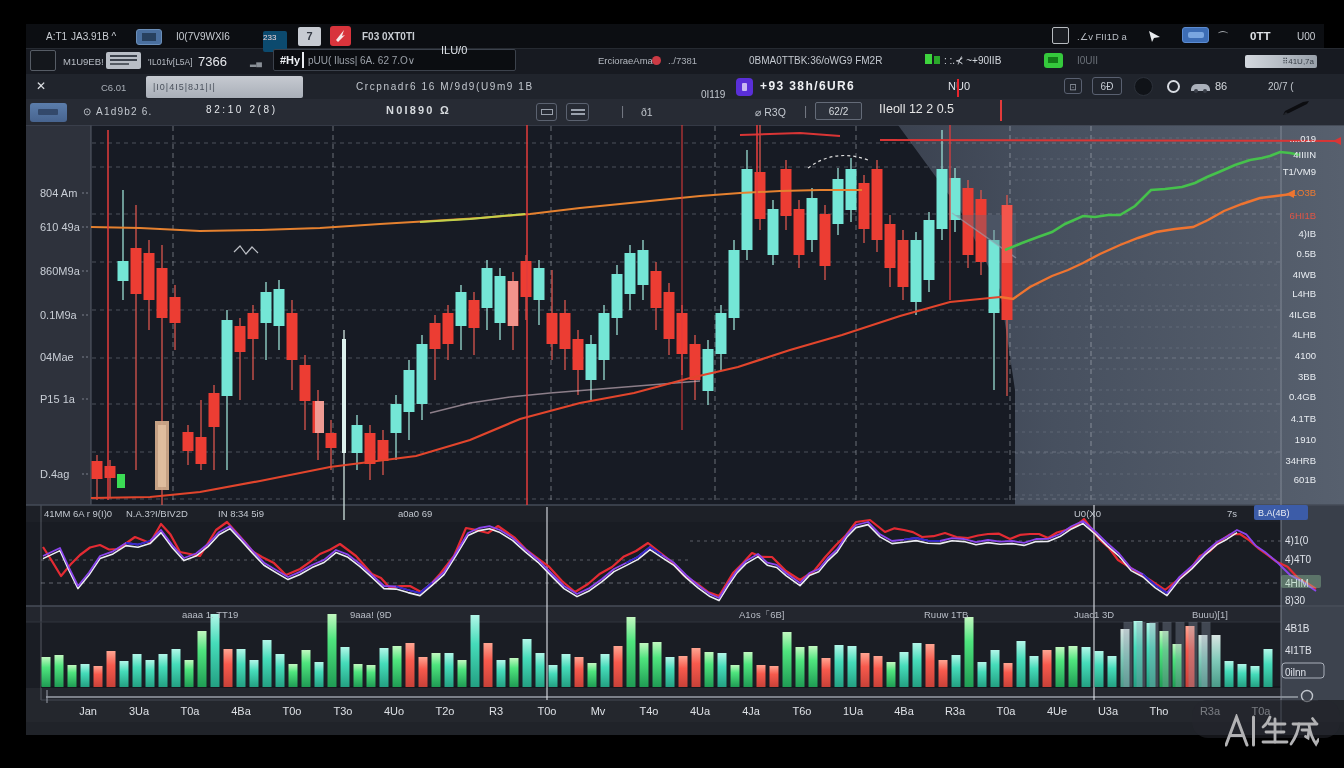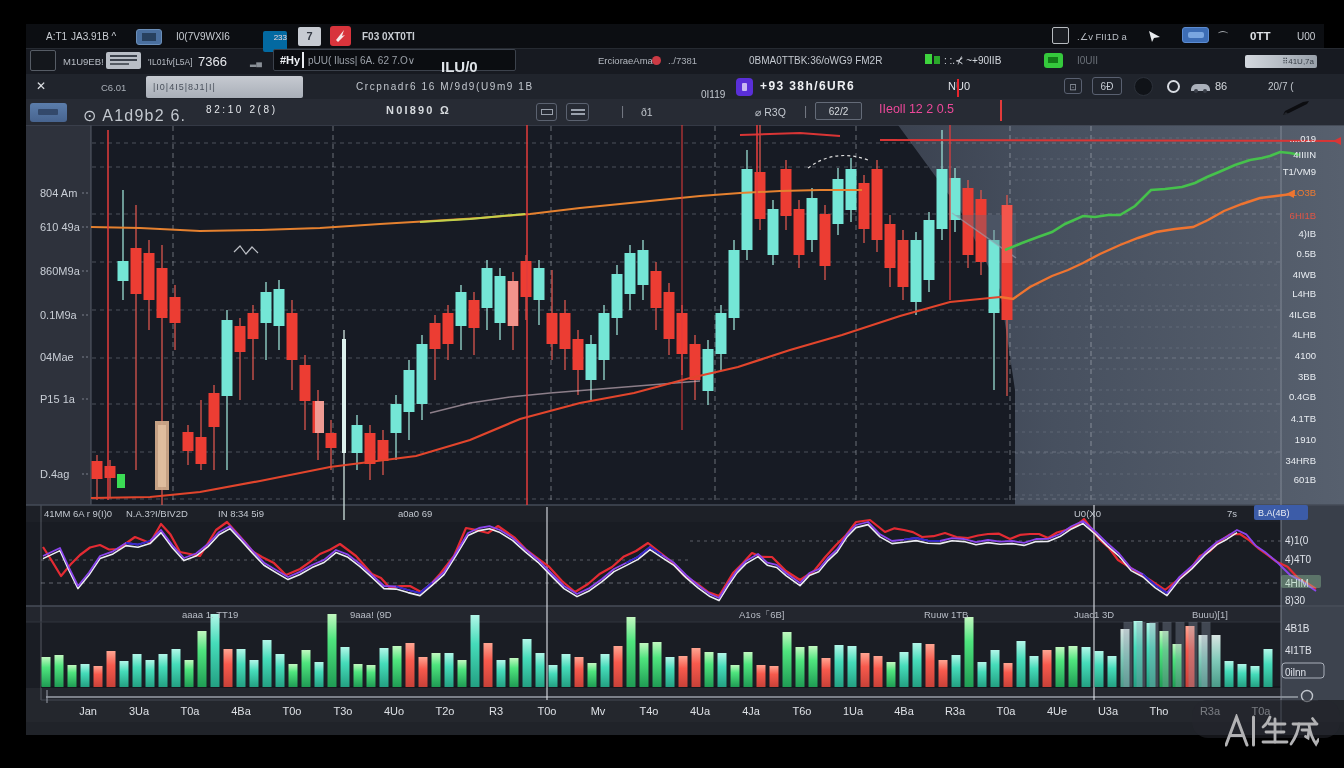--- a/index.html
+++ b/index.html
@@ -8,21 +8,21 @@
 <div class="a" style="left:26px;top:24px;width:1298px;height:24px;background:#0c0e12"></div>
 <div class="a" style="left:26px;top:48px;width:1318px;height:26px;background:#171a21;border-top:1px solid #262a31"></div>
 <div class="a" style="left:26px;top:74px;width:1318px;height:25px;background:#20242c"></div>
 <div class="a" style="left:26px;top:99px;width:1318px;height:26px;background:#272b34"></div>
 <div class="t" style="left:46px;top:31px;font-size:10px;color:#c9cdd3;font-weight:normal;">A:T1</div>
 <div class="t" style="left:71px;top:31px;font-size:10px;color:#c9cdd3;font-weight:normal;">JA3.91B ^</div>
 <div class="a" style="left:136px;top:29px;width:26px;height:16px;background:#4a6f9e;border-radius:3px;border:1px solid #6b8fb9">
     <div style="margin:3px 5px;width:14px;height:8px;background:#28415f"></div>
   </div>
 <div class="t" style="left:176px;top:31px;font-size:10px;color:#c9cdd3;font-weight:normal;">I0(7V9WXI6</div>
-<div class="a" style="left:263px;top:31px;width:24px;height:21px;background:#0369a1;border-radius:2px;color:#f2d7d9;font-size:8px;text-align:right;line-height:13px">233</div>
+<div class="a" style="left:263px;top:31px;width:24px;height:21px;background:#0c4a6e;border-radius:2px;color:#f2d7d9;font-size:8px;text-align:left;line-height:13px">233</div>
 <div class="a" style="left:298px;top:27px;width:23px;height:19px;background:#c7cbd2;border-radius:2px;color:#343a44;font-size:11px;text-align:center;line-height:19px;font-weight:bold">7</div>
 <div class="a" style="left:330px;top:26px;width:21px;height:20px;background:#d8343c;border-radius:3px"><svg width="21" height="20">
       <path d="M6 14 L14 4 L12 10 L15 9 L8 16 Z" fill="#f5e9e9"></path>
     </svg></div>
 <div class="t" style="left:362px;top:31px;font-size:10px;color:#c9cdd3;font-weight:bold;">F03 0XT0TI</div>
 <div class="a" style="left:1052px;top:27px;width:17px;height:17px;border:1.5px solid #b8bcc0;border-radius:2px;background:#1a1d22"></div>
 <div class="t" style="left:1077px;top:31px;font-size:9.5px;color:#b9bec5;font-weight:normal;">.∠v FII1D a</div>
 <div class="a" style="left:1147px;top:29px"><svg width="16" height="15">
       <path d="M2 2 L13 8 L7 9 L5 13 Z" fill="#e8ebee"></path>
     </svg></div>
@@ -39,21 +39,21 @@
     <div style="height:2px;background:#3c424c;margin-bottom:2px"></div>
     <div style="height:2px;background:#565c64;width:70%"></div>
   </div>
 <div class="t" style="left:148px;top:57px;font-size:8.5px;color:#b8bdc5;font-weight:normal;text-align:right;">'IL01fv[L5A]</div>
 <div class="t" style="left:198px;top:54px;font-size:13px;color:#e6e8ec;font-weight:normal;">7366</div>
 <div class="t" style="left:250px;top:58px;font-size:8px;color:#8a9097;font-weight:normal;">▂▄</div>
 <div class="a" style="left:273px;top:49px;width:243px;height:22px;background:#0b0d11;border:1px solid #3c424c;border-radius:2px"></div>
 <div class="t" style="left:280px;top:54px;font-size:11px;color:#eef1f4;font-weight:bold;">#Hy</div>
 <div class="a" style="left:302px;top:52px;width:2px;height:16px;background:#e8ebef"></div>
 <div class="t" style="left:308px;top:55px;font-size:10px;color:#9aa0a8;font-weight:normal;">pUU( Iluss| 6A. 62 7.O∨</div>
-<div class="t" style="left:441px;top:58px;font-size:15px;color:#dfe3e8;font-weight:bold;">ILU/0</div>
+<div class="t" style="left:441px;top:44px;font-size:11px;color:#dfe3e8;font-weight:normal;">ILU/0</div>
 <div class="t" style="left:598px;top:55px;font-size:9.5px;color:#b4b9c0;font-weight:normal;">ErcioraeAma</div>
 <div class="a" style="left:652px;top:56px;width:9px;height:9px;background:#cc3a44;border-radius:50%"></div>
 <div class="t" style="left:668px;top:55px;font-size:9.5px;color:#a9aeb6;font-weight:normal;">../7381</div>
 <div class="t" style="left:701px;top:55px;font-size:10px;color:#c3c8cf;font-weight:normal;margin-top:34px;">0I119</div>
 <div class="t" style="left:749px;top:55px;font-size:10px;color:#c3c8cf;font-weight:normal;">0BMA0TTBK:36/oWG9 FM2R</div>
 <div class="a" style="left:925px;top:54px;width:7px;height:10px;background:#3ed43e"></div>
 <div class="a" style="left:934px;top:56px;width:6px;height:8px;background:#2aa82a"></div>
 <div class="t" style="left:944px;top:55px;font-size:10px;color:#d4d8de;font-weight:normal;">: :.⊀ ~+90IIB</div>
 <div class="a" style="left:1044px;top:53px;width:19px;height:15px;background:#35c93c;border-radius:3px">
     <div style="margin:4px 4px;width:10px;height:6px;background:#137a18"></div>
@@ -77,35 +77,35 @@
 <div class="a" style="left:1189px;top:80px"><svg width="23" height="14">
       <path d="M2 9 Q3 4 8 4 L15 4 Q20 4 21 9 L21 11 L2 11 Z" fill="#aab0ba"></path>
       <circle cx="7" cy="11" r="2" fill="#3a3f48"></circle>
       <circle cx="16" cy="11" r="2" fill="#3a3f48"></circle>
     </svg></div>
 <div class="t" style="left:1215px;top:80px;font-size:11px;color:#d6dade;font-weight:normal;">86</div>
 <div class="t" style="left:1268px;top:81px;font-size:10px;color:#c3c8cf;font-weight:normal;">20/7 (</div>
 <div class="a" style="left:30px;top:103px;width:37px;height:19px;background:linear-gradient(180deg,#5b7dab,#47648f);border-radius:3px">
     <div style="margin:6px 8px;width:20px;height:6px;background:#33496b;border-radius:1px"></div>
   </div>
-<div class="t" style="left:83px;top:106px;font-size:16px;color:#c3c8cf;font-weight:normal;letter-spacing:1.2px">⊙ A1d9b2 6.</div>
+<div class="t" style="left:83px;top:106px;font-size:10px;color:#c3c8cf;font-weight:normal;letter-spacing:1.2px">⊙ A1d9b2 6.</div>
 <div class="t" style="left:206px;top:104px;font-size:10px;color:#e4e7eb;font-weight:normal;letter-spacing:2.6px">82:10 2(8)</div>
 <div class="t" style="left:386px;top:104px;font-size:11px;color:#d6dade;font-weight:bold;letter-spacing:2.2px">N0I890 Ω</div>
 <div class="a" style="left:536px;top:103px;width:21px;height:18px;border:1px solid #5b6270;border-radius:3px">
     <div style="margin:5px 4px;width:12px;height:6px;border:1px solid #9aa1ac"></div>
   </div>
 <div class="a" style="left:566px;top:103px;width:23px;height:18px;border:1px solid #5b6270;border-radius:3px">
     <div style="margin:5px 4px;width:14px;height:2px;background:#9aa1ac;box-shadow:0 4px #9aa1ac"></div>
   </div>
 <div class="t" style="left:621px;top:104px;font-size:12px;color:#777d87;font-weight:normal;">|</div>
 <div class="t" style="left:641px;top:106px;font-size:10.5px;color:#c3c8cf;font-weight:normal;">ð1</div>
 <div class="t" style="left:755px;top:106px;font-size:10.5px;color:#c3c8cf;font-weight:normal;">⌀ R3Q</div>
 <div class="t" style="left:804px;top:104px;font-size:12px;color:#777d87;font-weight:normal;">|</div>
 <div class="a" style="left:815px;top:102px;width:47px;height:18px;border:1px solid #646b78;border-radius:2px;background:#2c313b;color:#d6dade;font-size:10px;text-align:center;line-height:18px">62/2</div>
-<div class="t" style="left:879px;top:102px;font-size:12.5px;color:#ec4899;font-weight:normal;">IIeoll 12 2 0.5</div>
+<div class="t" style="left:879px;top:102px;font-size:12.5px;color:#e5e5e5;font-weight:normal;">IIeoll 12 2 0.5</div>
 <div class="a" style="left:1000px;top:100px;width:2px;height:21px;background:#e23b3b"></div>
 <div class="a" style="left:1279px;top:99px"><svg width="34" height="18">
       <path d="M4 16 L10 14 L28 5 L30 2 L24 3 L6 12 Z" fill="#0c0d10"></path>
       <path d="M4 16 L7 13 L9 15 Z" fill="#23262c"></path>
     </svg></div>
 <svg style="position:absolute;left:26px;top:125px" width="1318" height="610" viewBox="26 125 1318 610" font-family="Liberation Sans, sans-serif">
     <defs>
 <linearGradient id="bgright" x1="0" y1="0" x2="1" y2="0">
  <stop offset="0" stop-color="#3b4250"></stop>
         <stop offset="0.35" stop-color="#47505f"></stop>

